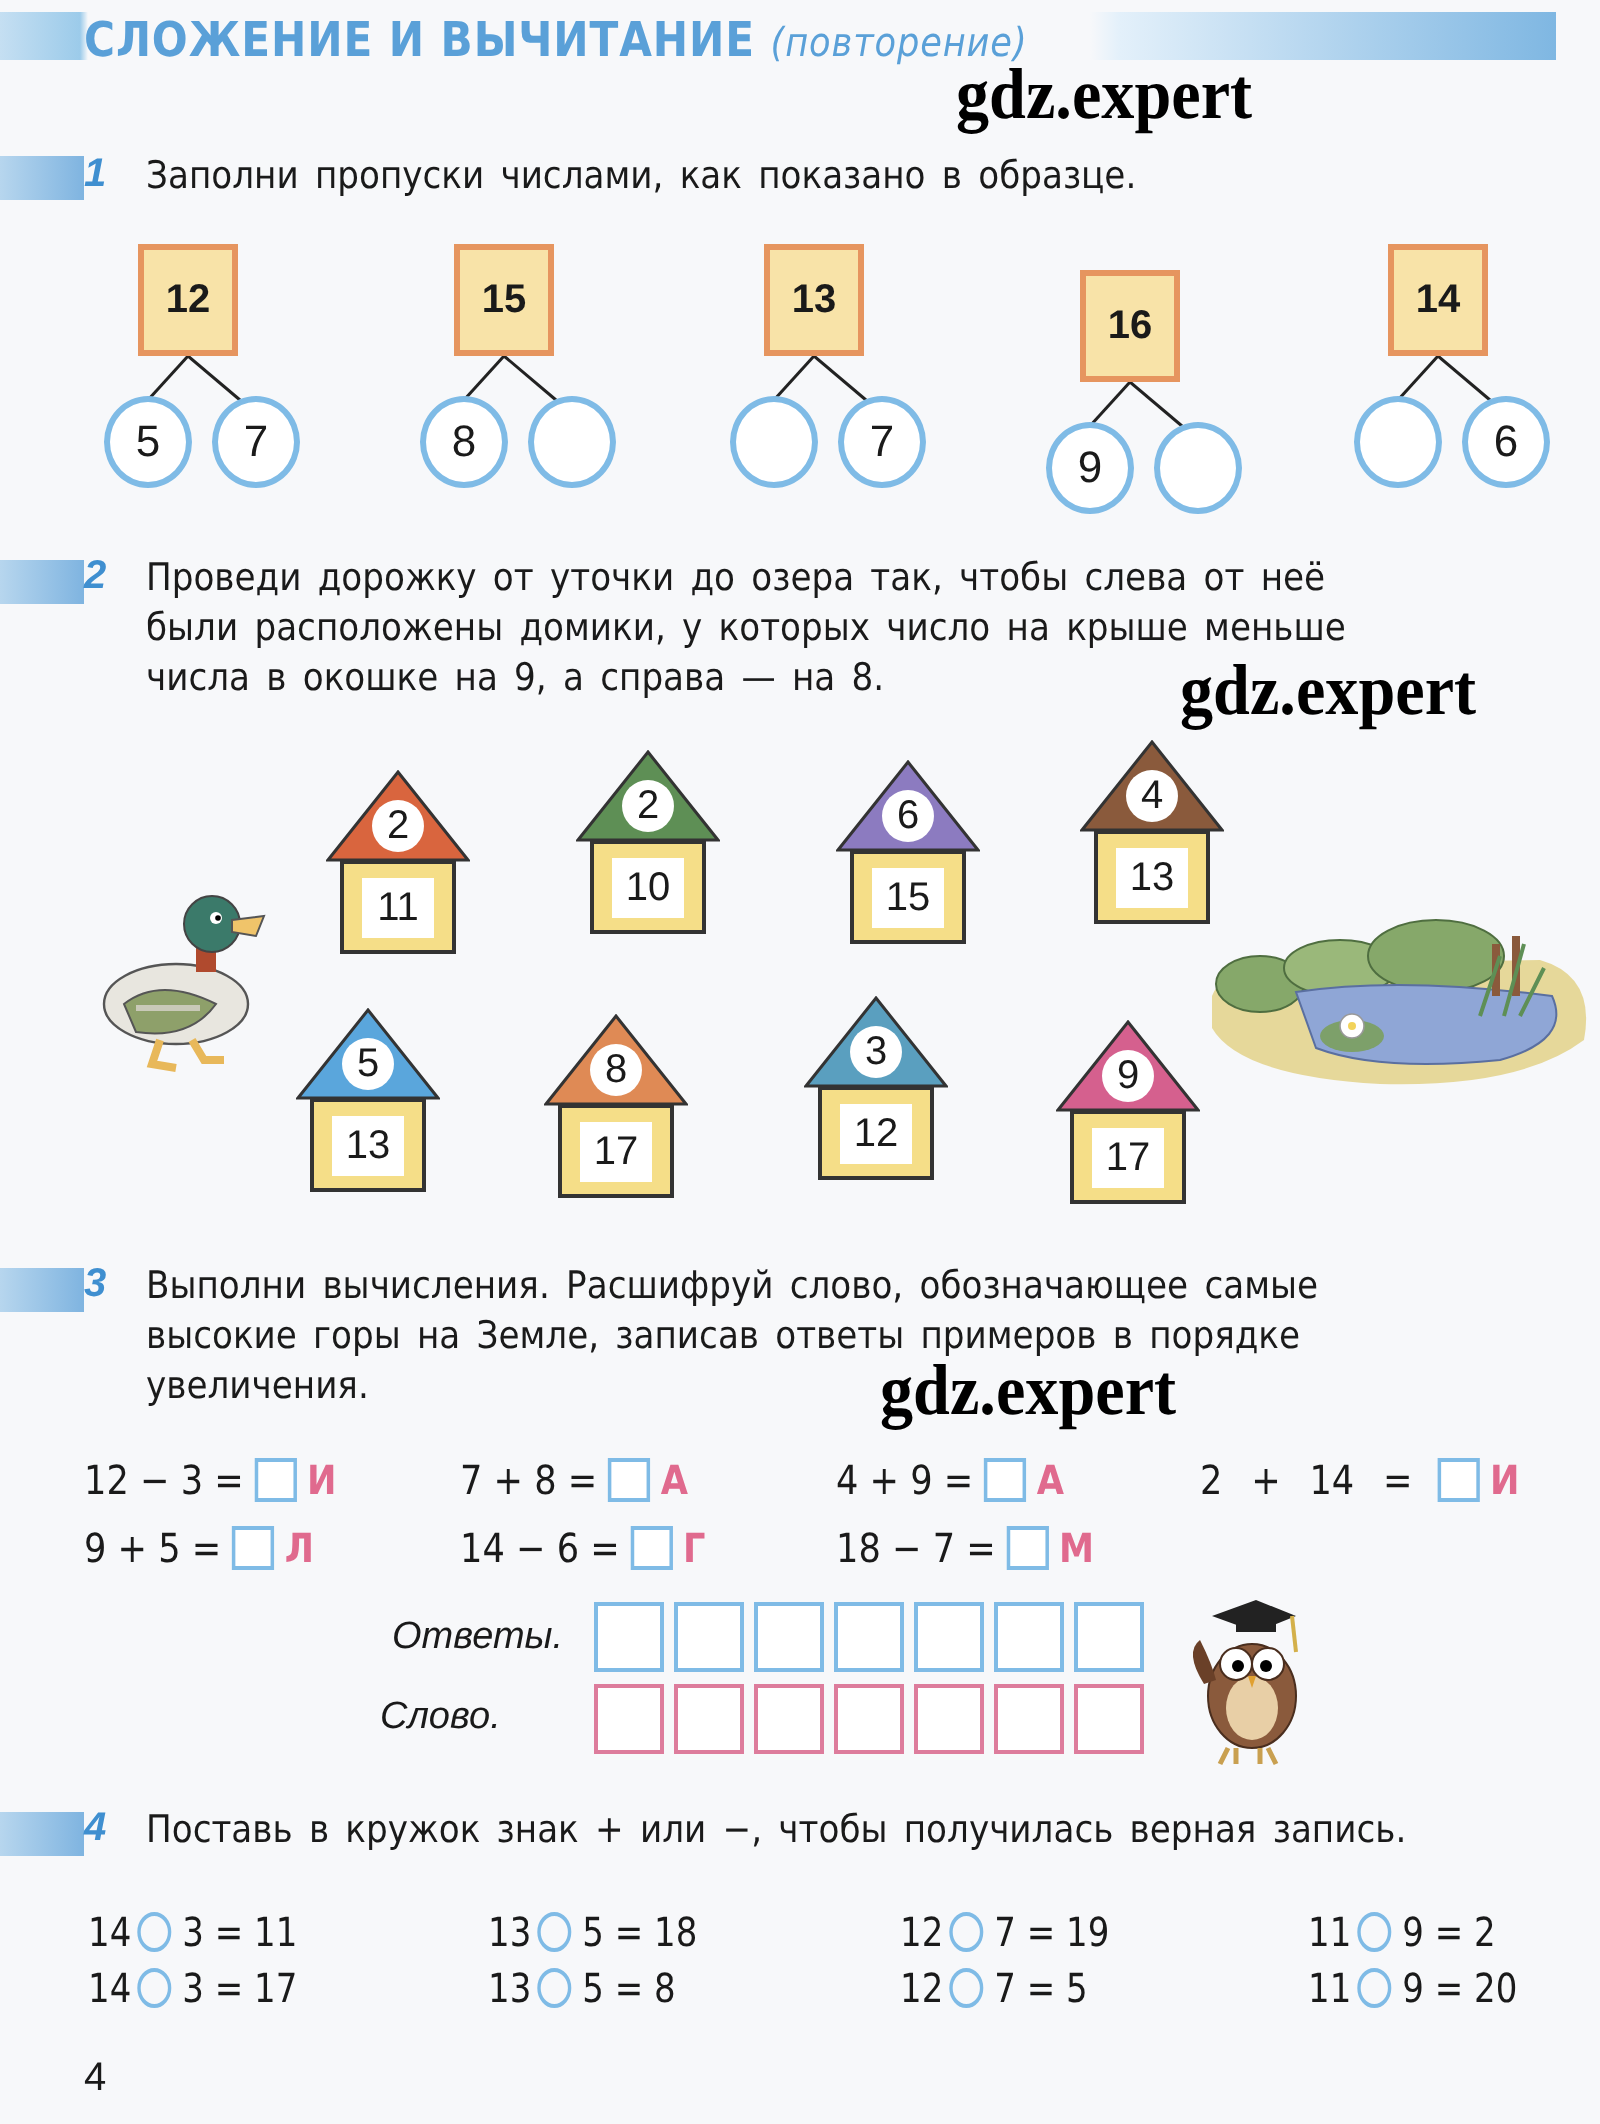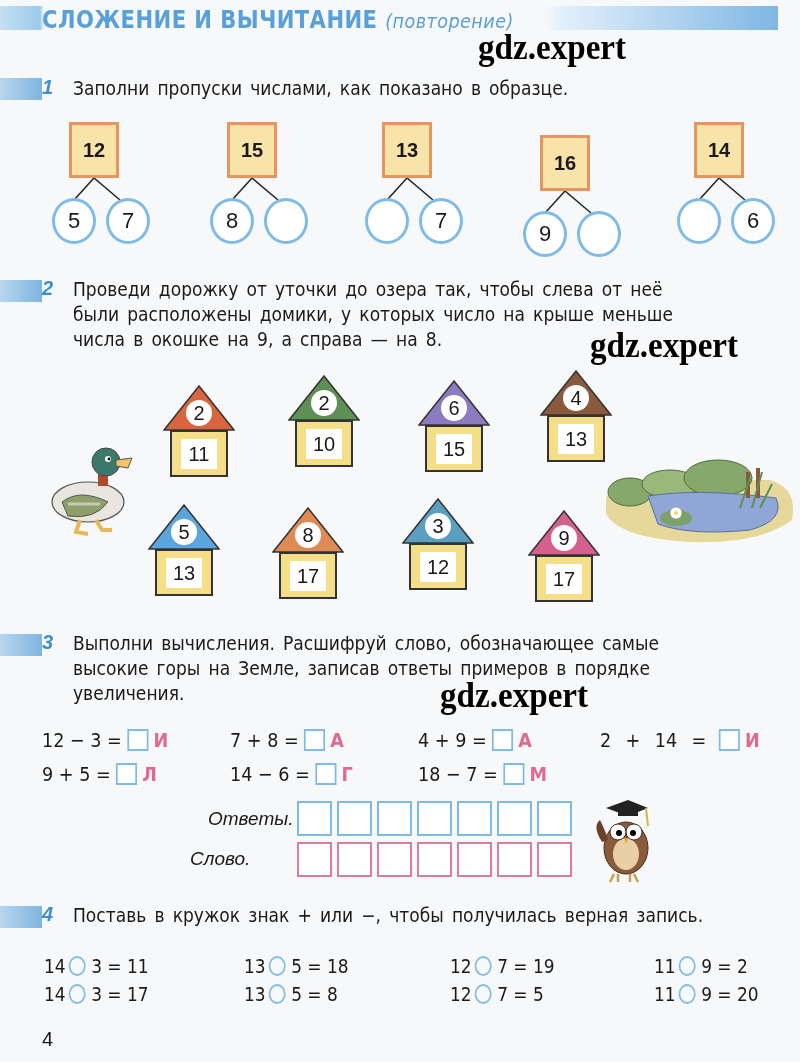--- a/index.html
+++ b/index.html
@@ -259,21 +259,21 @@
       <span class="sq"></span>
       <span class="letter">Г</span>
     </div>
     <div class="expr" style="left: 418px; top: 762px;">
       <span>18 − 7 =</span>
       <span class="sq"></span>
       <span class="letter">М</span>
     </div>
   </div>
 
-<div class="row-label" style="left:208px; top:808px;">Ответы.</div>
+<div class="row-label" style="left:196px; top:808px;">Ответы.</div>
 <div class="cells" style="left:297px; top:801px;" id="answer-cells">
     <div class="cell blue"></div>
     <div class="cell blue"></div>
     <div class="cell blue"></div>
     <div class="cell blue"></div>
     <div class="cell blue"></div>
     <div class="cell blue"></div>
     <div class="cell blue"></div>
   </div>
 <div class="row-label" style="left:190px; top:848px;text-align:center;">Слово.</div>

